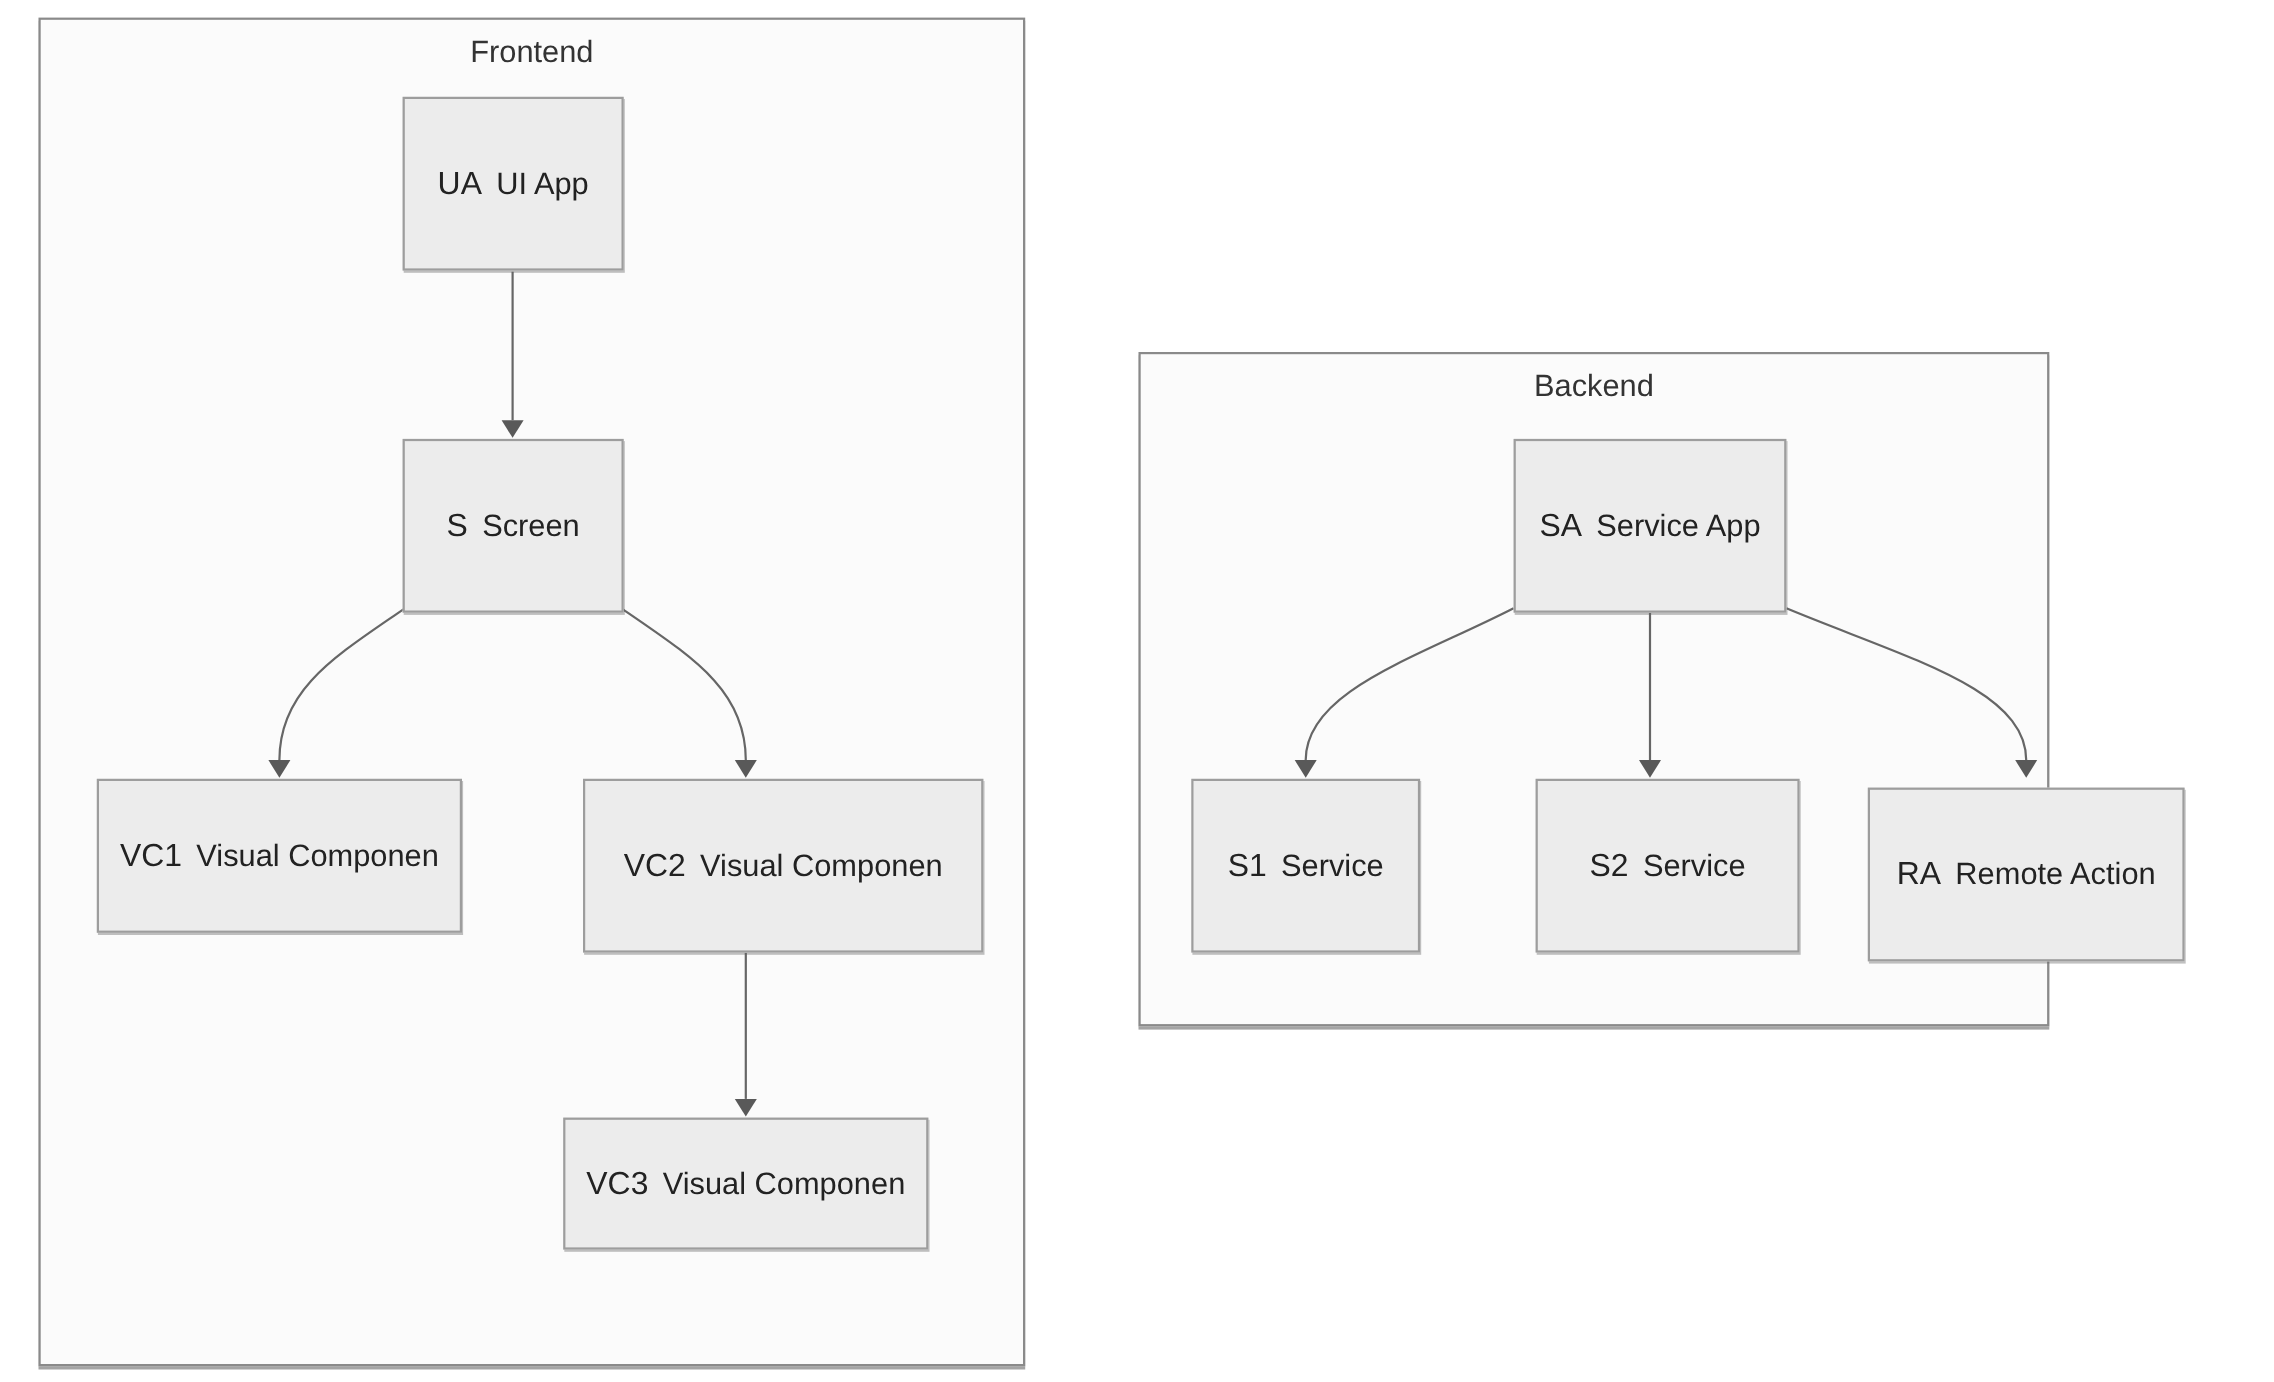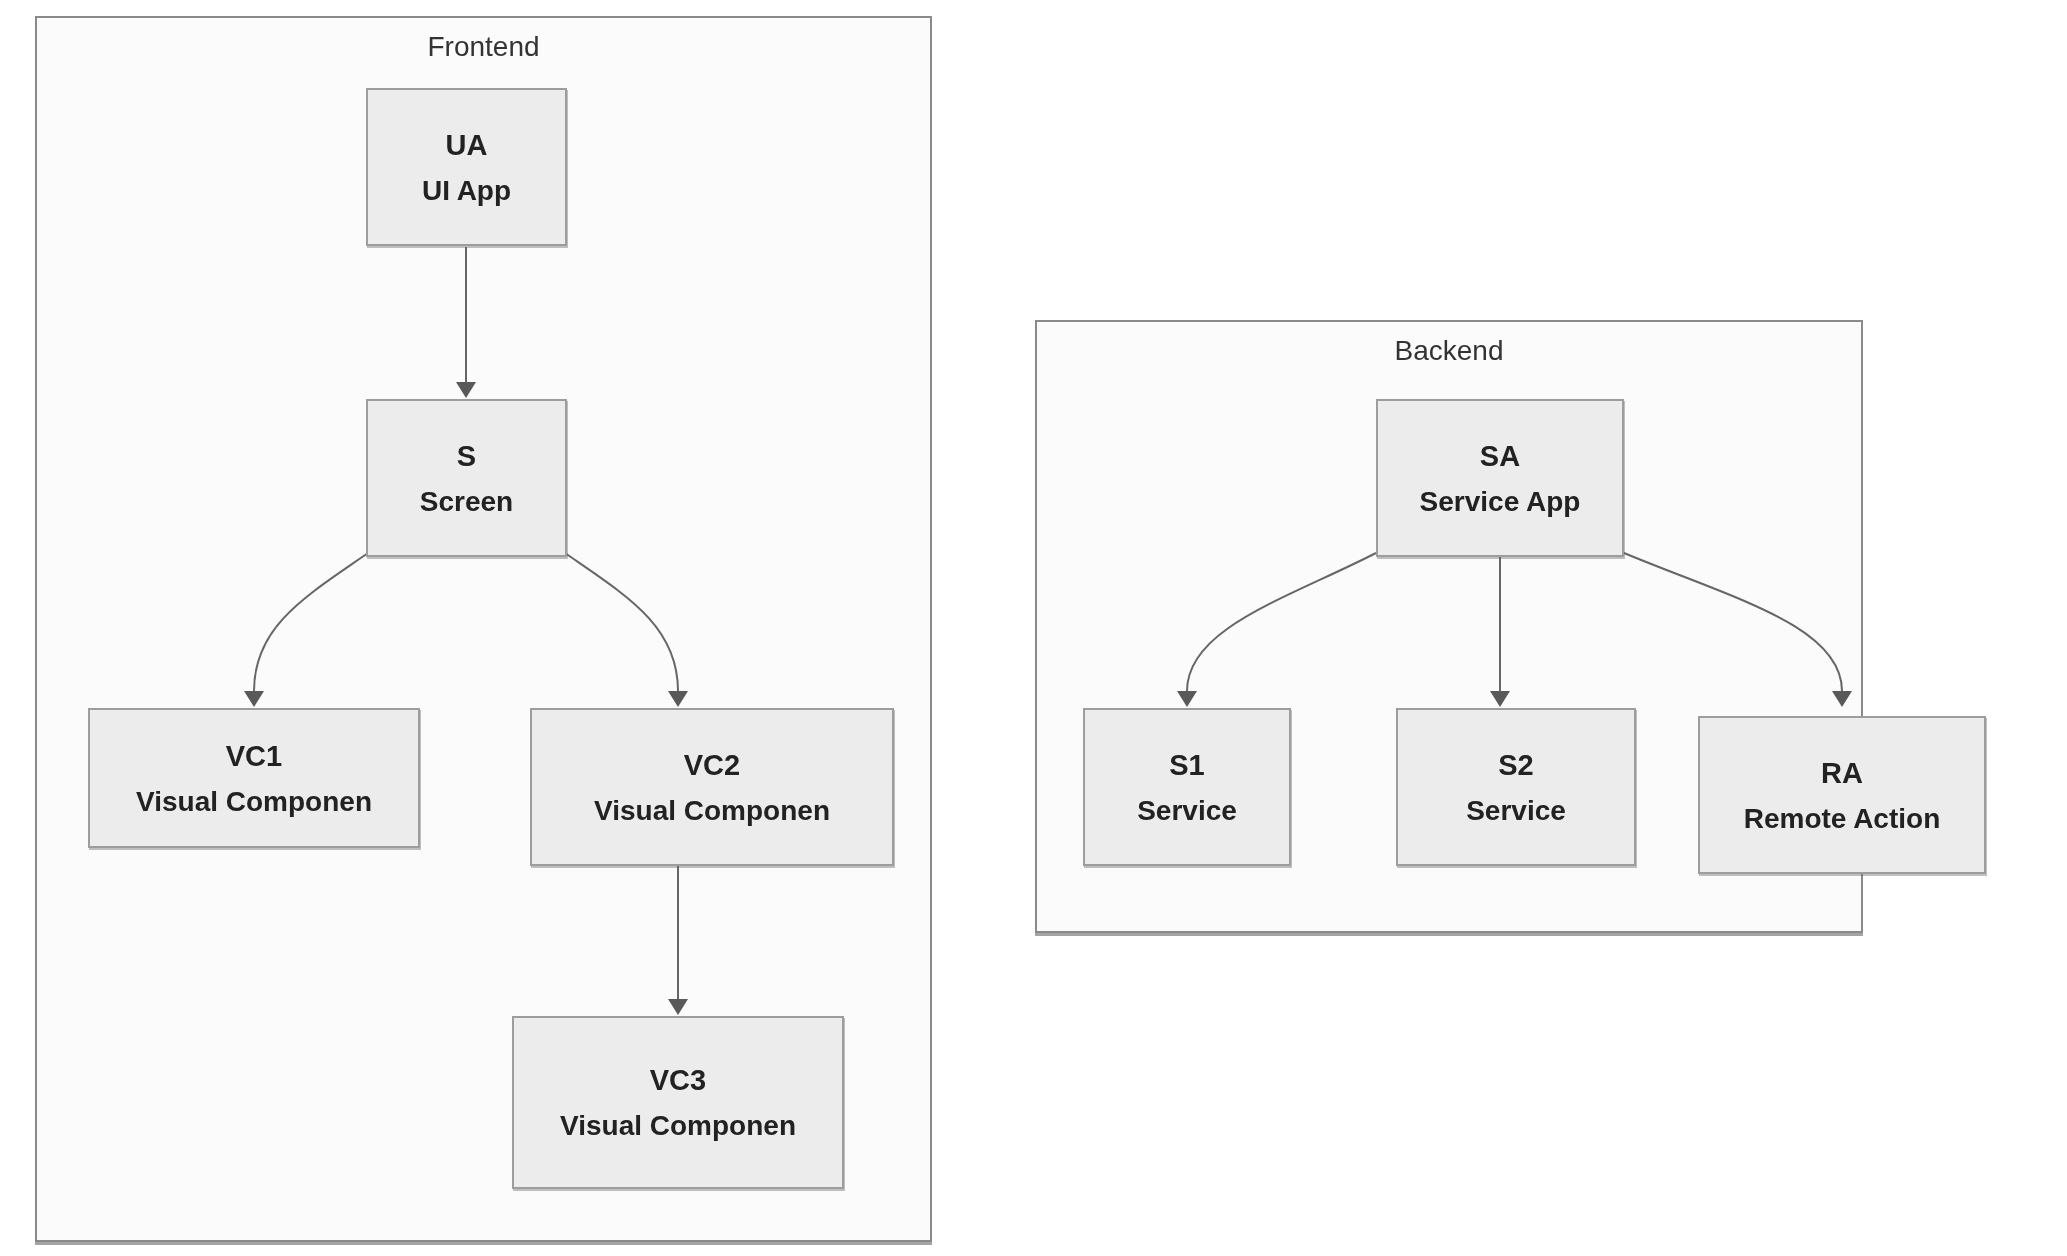--- a/index.html
+++ b/index.html
@@ -39,26 +39,25 @@
 
   svg.edges{position:absolute;left:0;top:0;z-index:2;pointer-events:none;}
   .edge{fill:none;stroke:var(--edge_color);stroke-width:2px;}
   .arrowhead{fill:var(--arrow_color);stroke:none;}
 
   .node{
     position:absolute;box-sizing:border-box;
     background:var(--node_fill);
     border:2px solid var(--node_border);
     box-shadow:1px 2px 0 rgba(100,100,100,0.4);
-    display:flex;flex-direction:column;
+    display:flex;flex-direction:row;
     align-items:center;justify-content:center;
     gap:13px;text-align:center;
     z-index:3;
     overflow:hidden;
-    font-weight:bold;
   }
   .node-label{
     font-size:29px;line-height:34px;
     color:var(--text_color);white-space:nowrap;
   }
   .node-sublabel{
     font-size:28px;line-height:32px;
     color:var(--text_color);white-space:nowrap;
   }
 </style>
@@ -111,21 +110,21 @@
   <div class="node" style="left:88px;top:708px;width:332px;height:140px">
     <span class="node-label">VC1</span>
     <span class="node-sublabel">Visual Componen</span>
   </div>
 
   <div class="node" style="left:530px;top:708px;width:364px;height:158px">
     <span class="node-label">VC2</span>
     <span class="node-sublabel">Visual Componen</span>
   </div>
 
-  <div class="node" style="left:512px;top:1016px;width:332px;height:173px">
+  <div class="node" style="left:512px;top:1016px;width:332px;height:120px">
     <span class="node-label">VC3</span>
     <span class="node-sublabel">Visual Componen</span>
   </div>
 
   <div class="node" style="left:1376px;top:399px;width:248px;height:158px">
     <span class="node-label">SA</span>
     <span class="node-sublabel">Service App</span>
   </div>
 
   <div class="node" style="left:1083px;top:708px;width:208px;height:158px">

